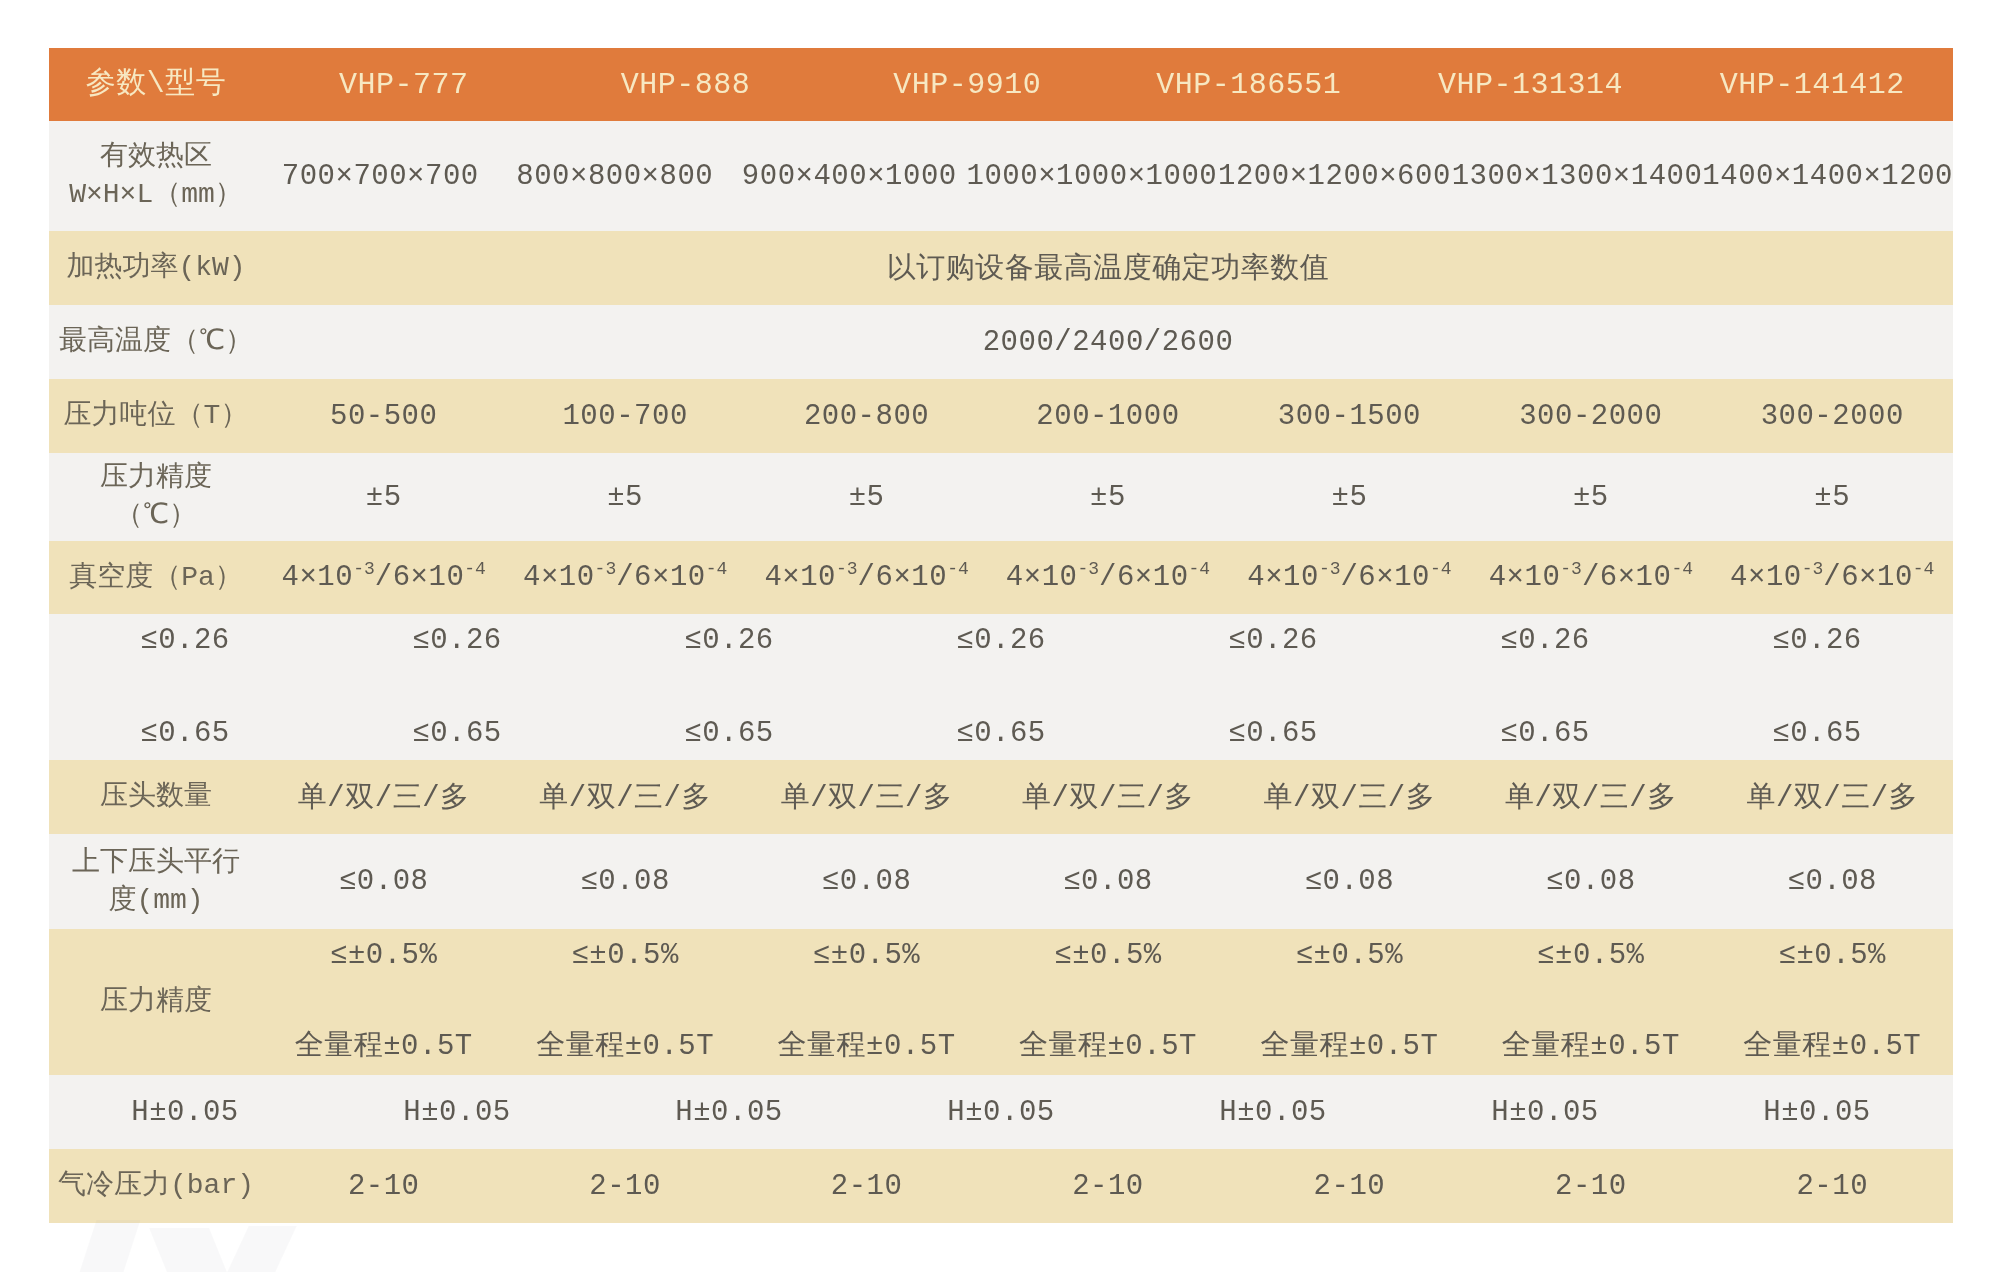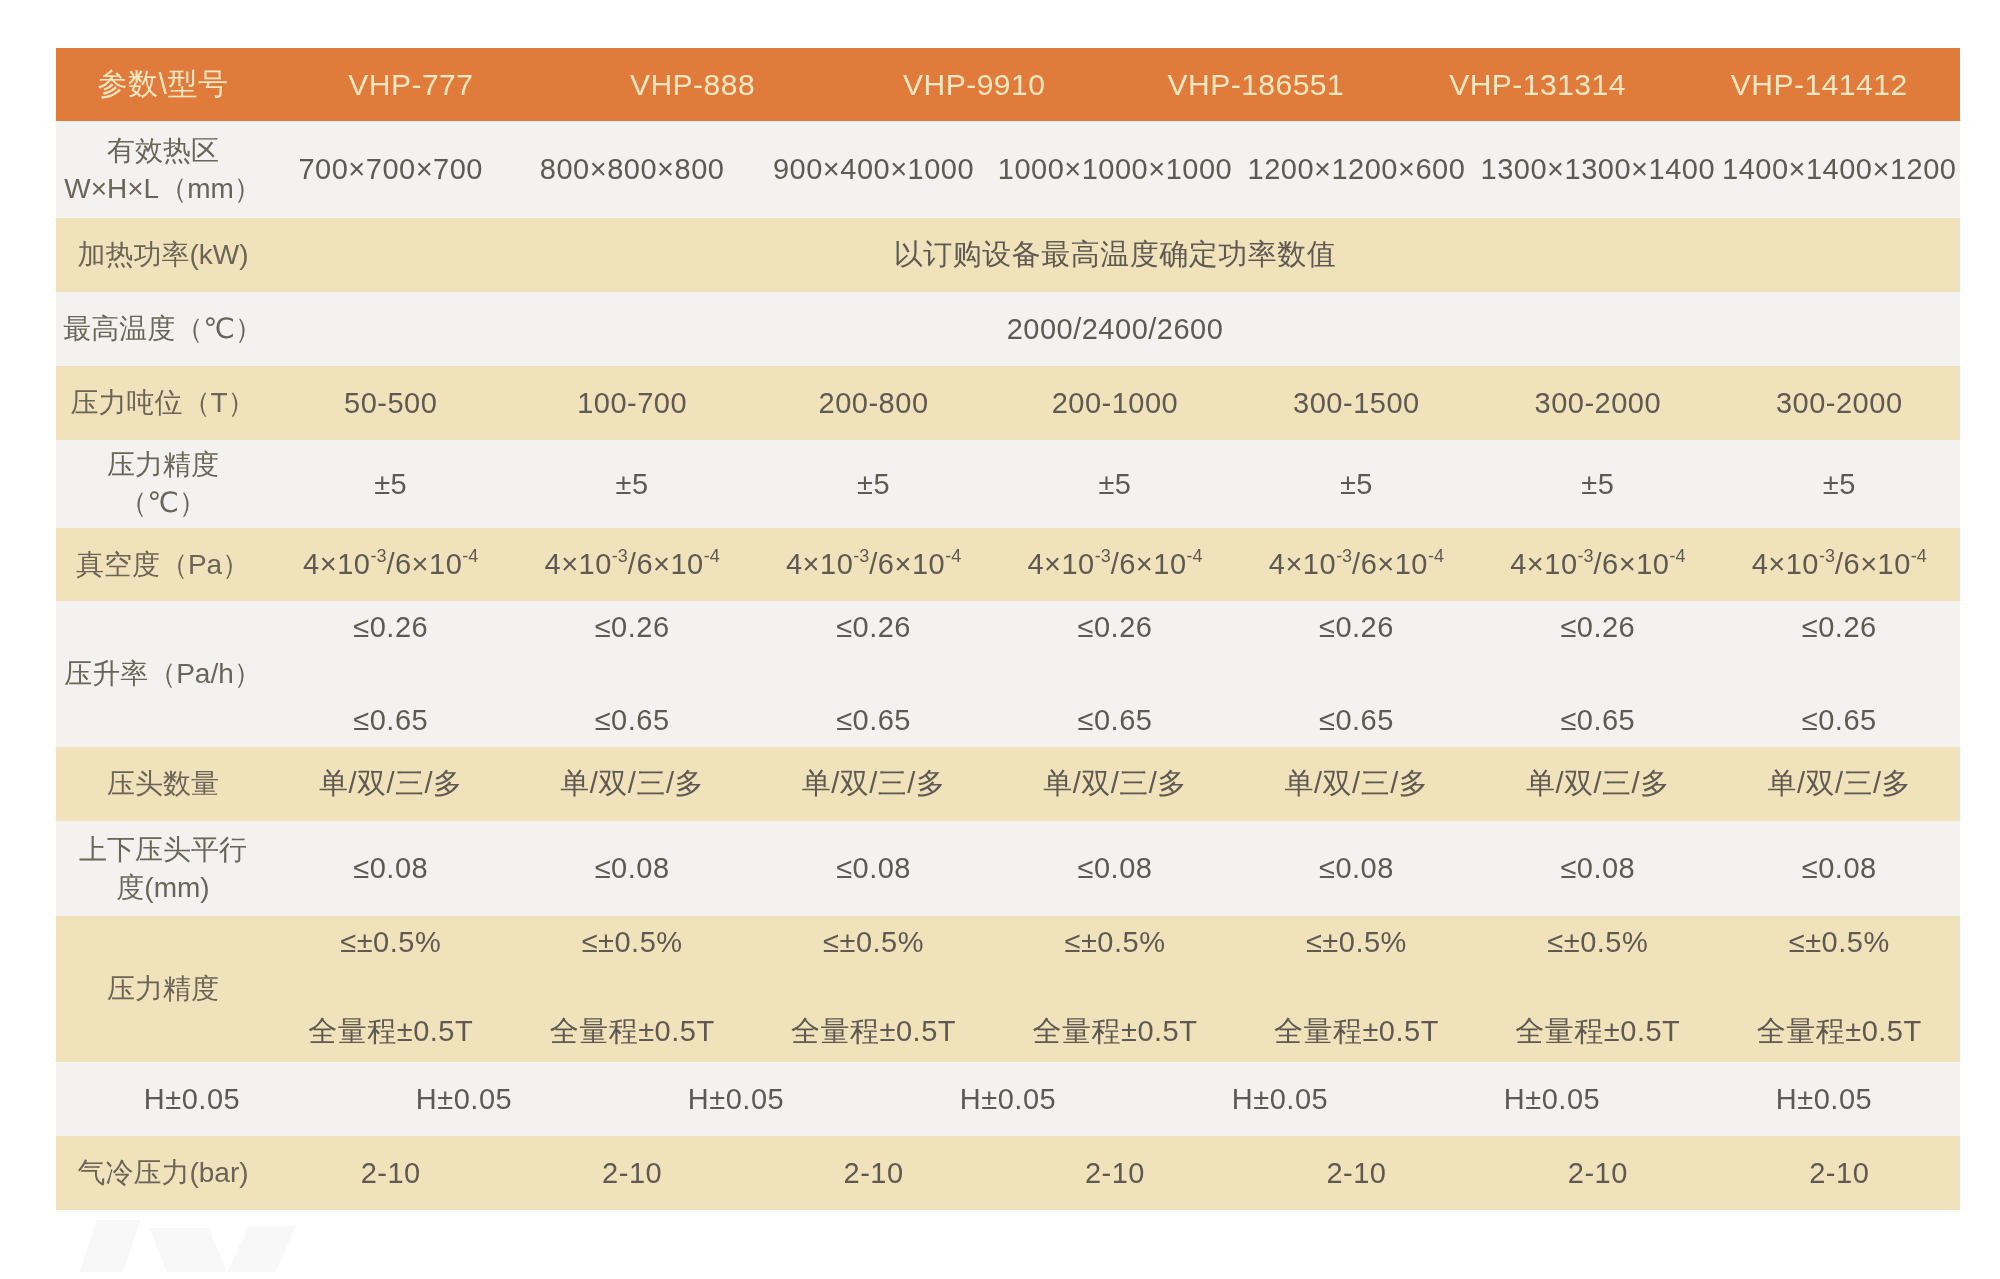--- a/index.html
+++ b/index.html
@@ -1,24 +1,24 @@
 <!DOCTYPE html>
 <html><head>
 <meta charset="utf-8">
 <style>
   html,body{margin:0;padding:0;}
   body{
     width:2000px;height:1279px;position:relative;background:#ffffff;
     font-family:"Liberation Sans","DejaVu Sans",sans-serif;
     color:#5e5a52;overflow:hidden;
   }
-  .tbl{position:absolute;left:56px;top:48px;width:1904px;}
+  .tbl{position:absolute;left:49px;top:48px;width:1904px;font-family:Liberation Mono, monospace;}
   .row{display:flex;align-items:stretch;}
   
-  .h73{height:73px}.h74{height:74px}.h88{height:88px}.h95{height:95px}.h97{height:97px}.h146{height:146px}
+  .h73{height:73px}.h74{height:74px}.h88{height:88px}.h95{height:95px}.h97{height:110px}.h146{height:146px}
   
   .head{background:#e07b3c}
   .tan{background:#f0e2ba}
   .lite{background:#f3f2f0}
   
   .lab{
     width:214px;flex:0 0 214px;display:flex;flex-direction:column;
     justify-content:center;align-items:center;text-align:center;
     font-size:28px;line-height:1.35;color:#6b6557;
   }
@@ -141,21 +141,20 @@
       </div>
     <div class="cell">
         <span>4×10</span>
         <sup>-3</sup>
         <span>/6×10</span>
         <sup>-4</sup>
       </div>
   </div>
 
   <div class="row lite h146">
-    <div class="lab">压升率（Pa/h）</div>
     <div class="cell dual">
       <span>≤0.26</span>
       <span>≤0.65</span>
     </div>
     <div class="cell dual">
       <span>≤0.26</span>
       <span>≤0.65</span>
     </div>
     <div class="cell dual">
       <span>≤0.26</span>

